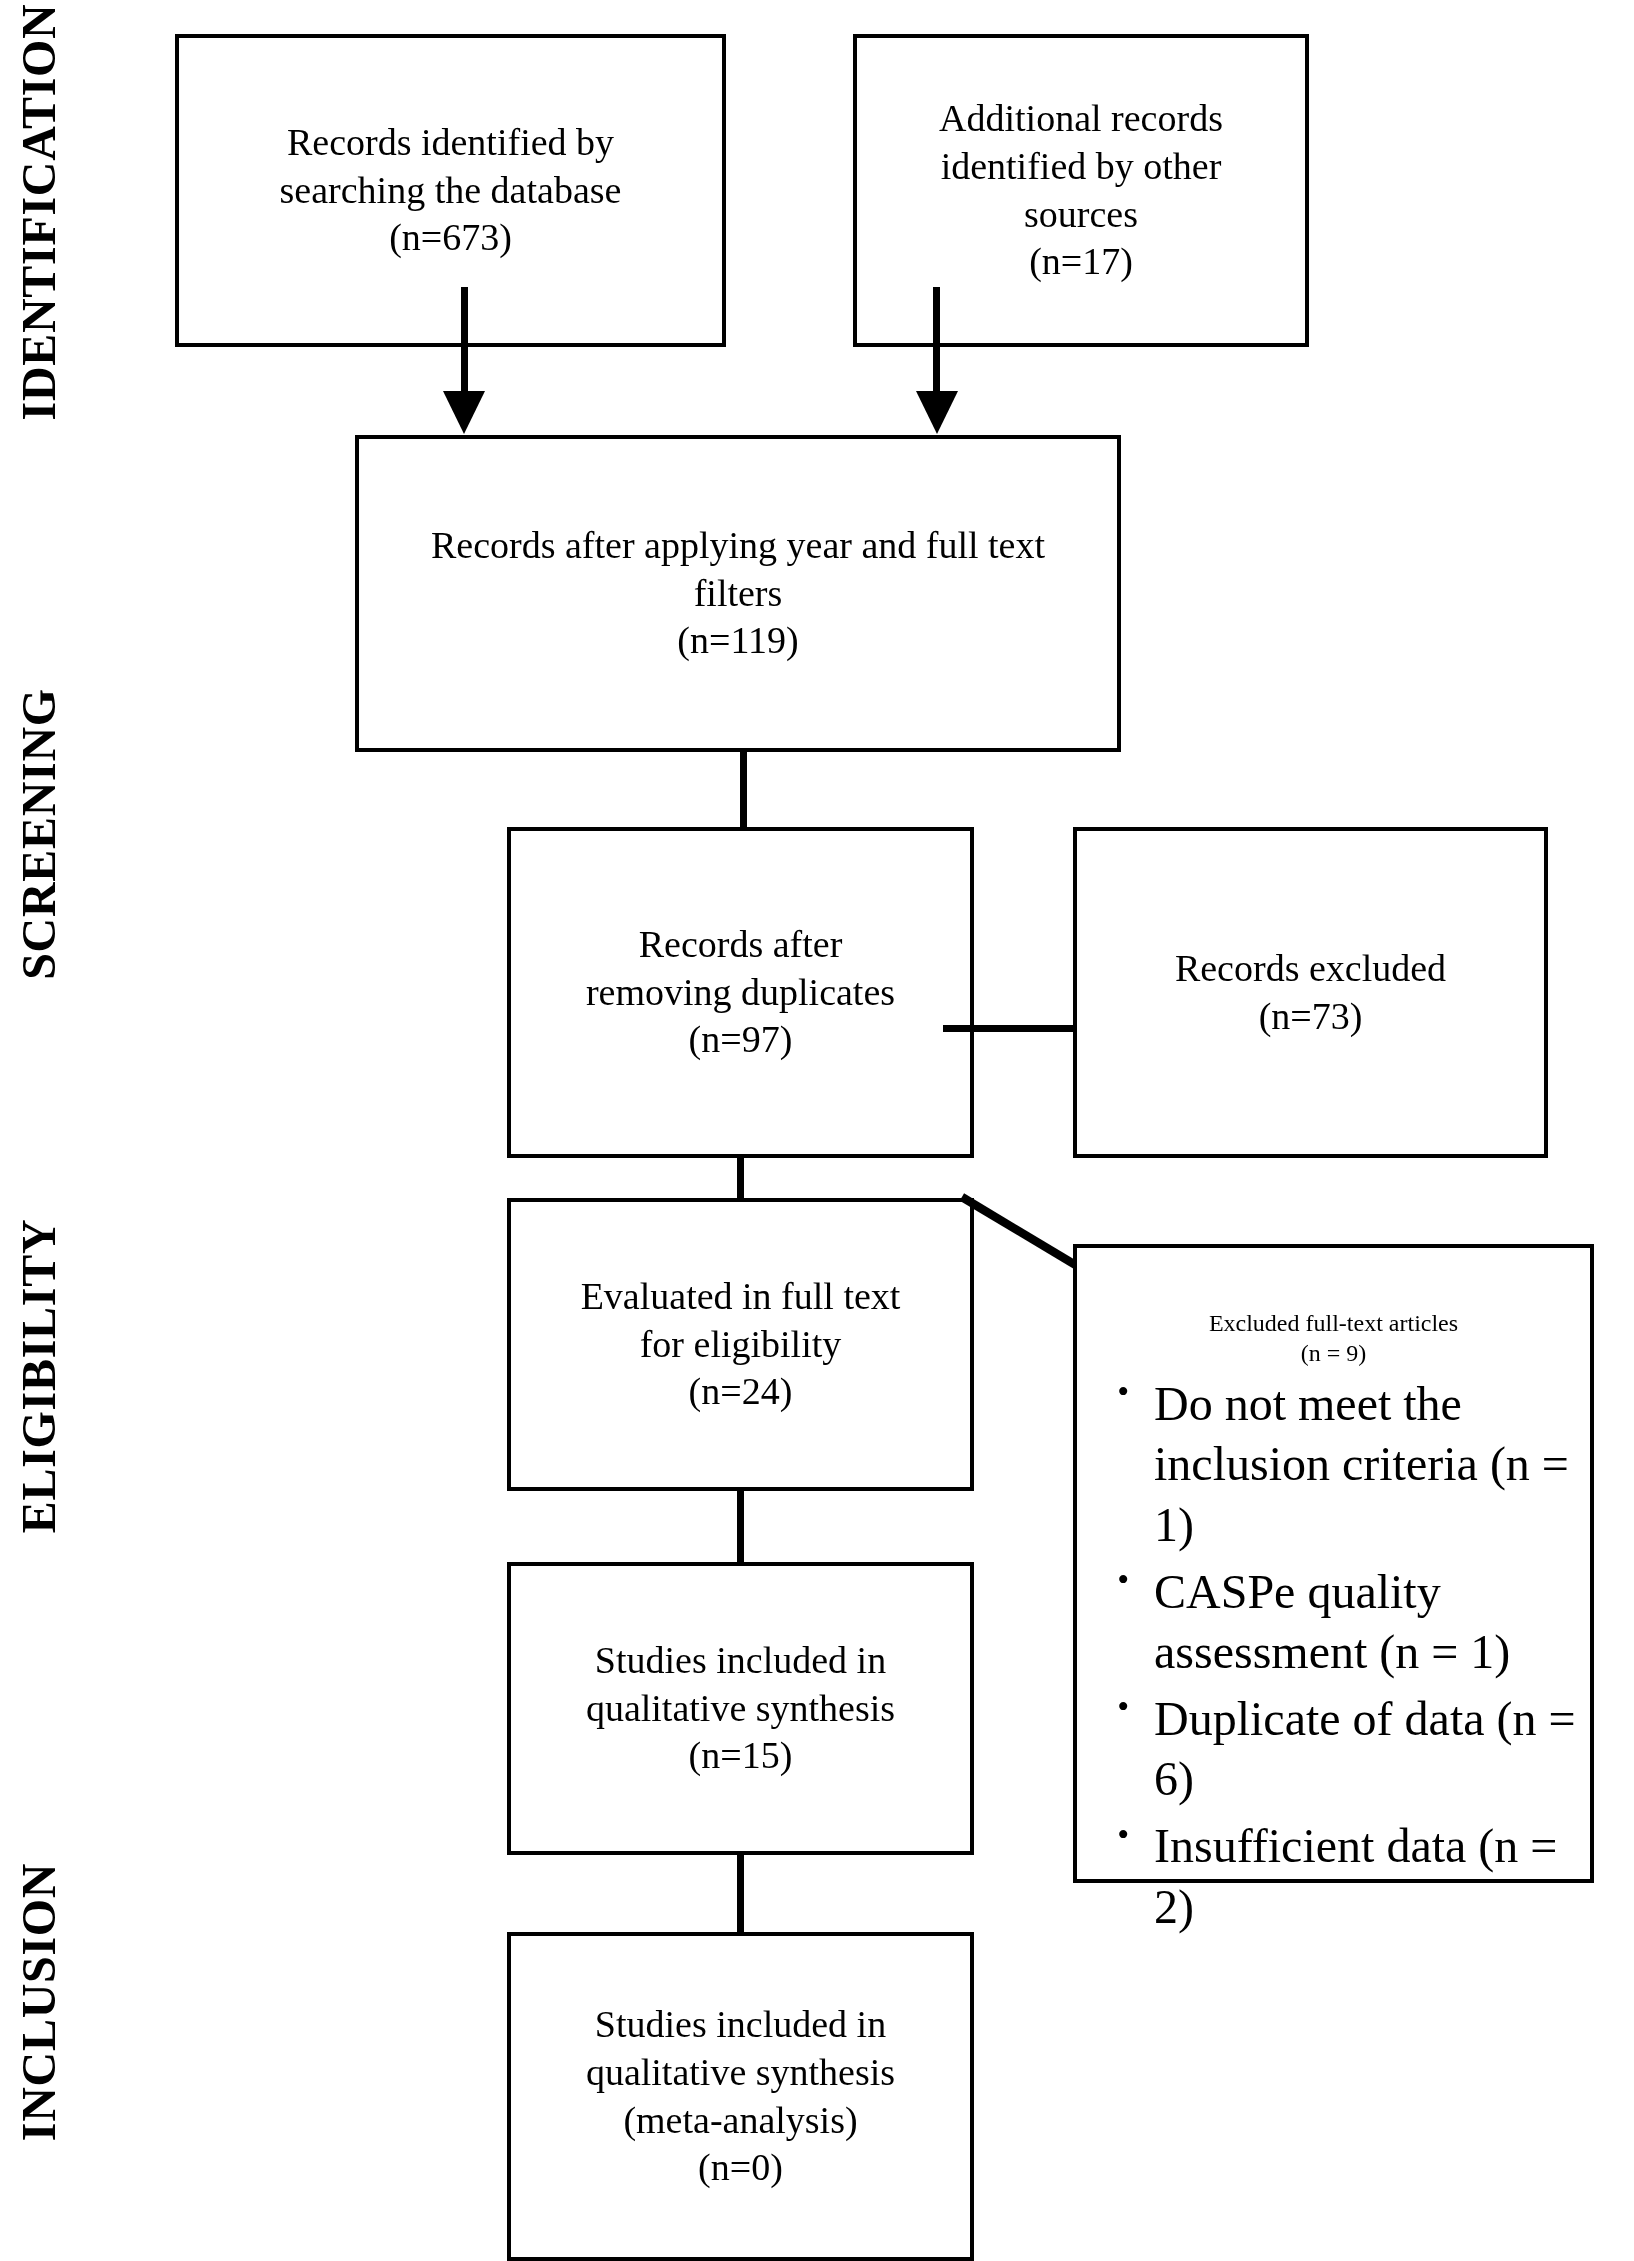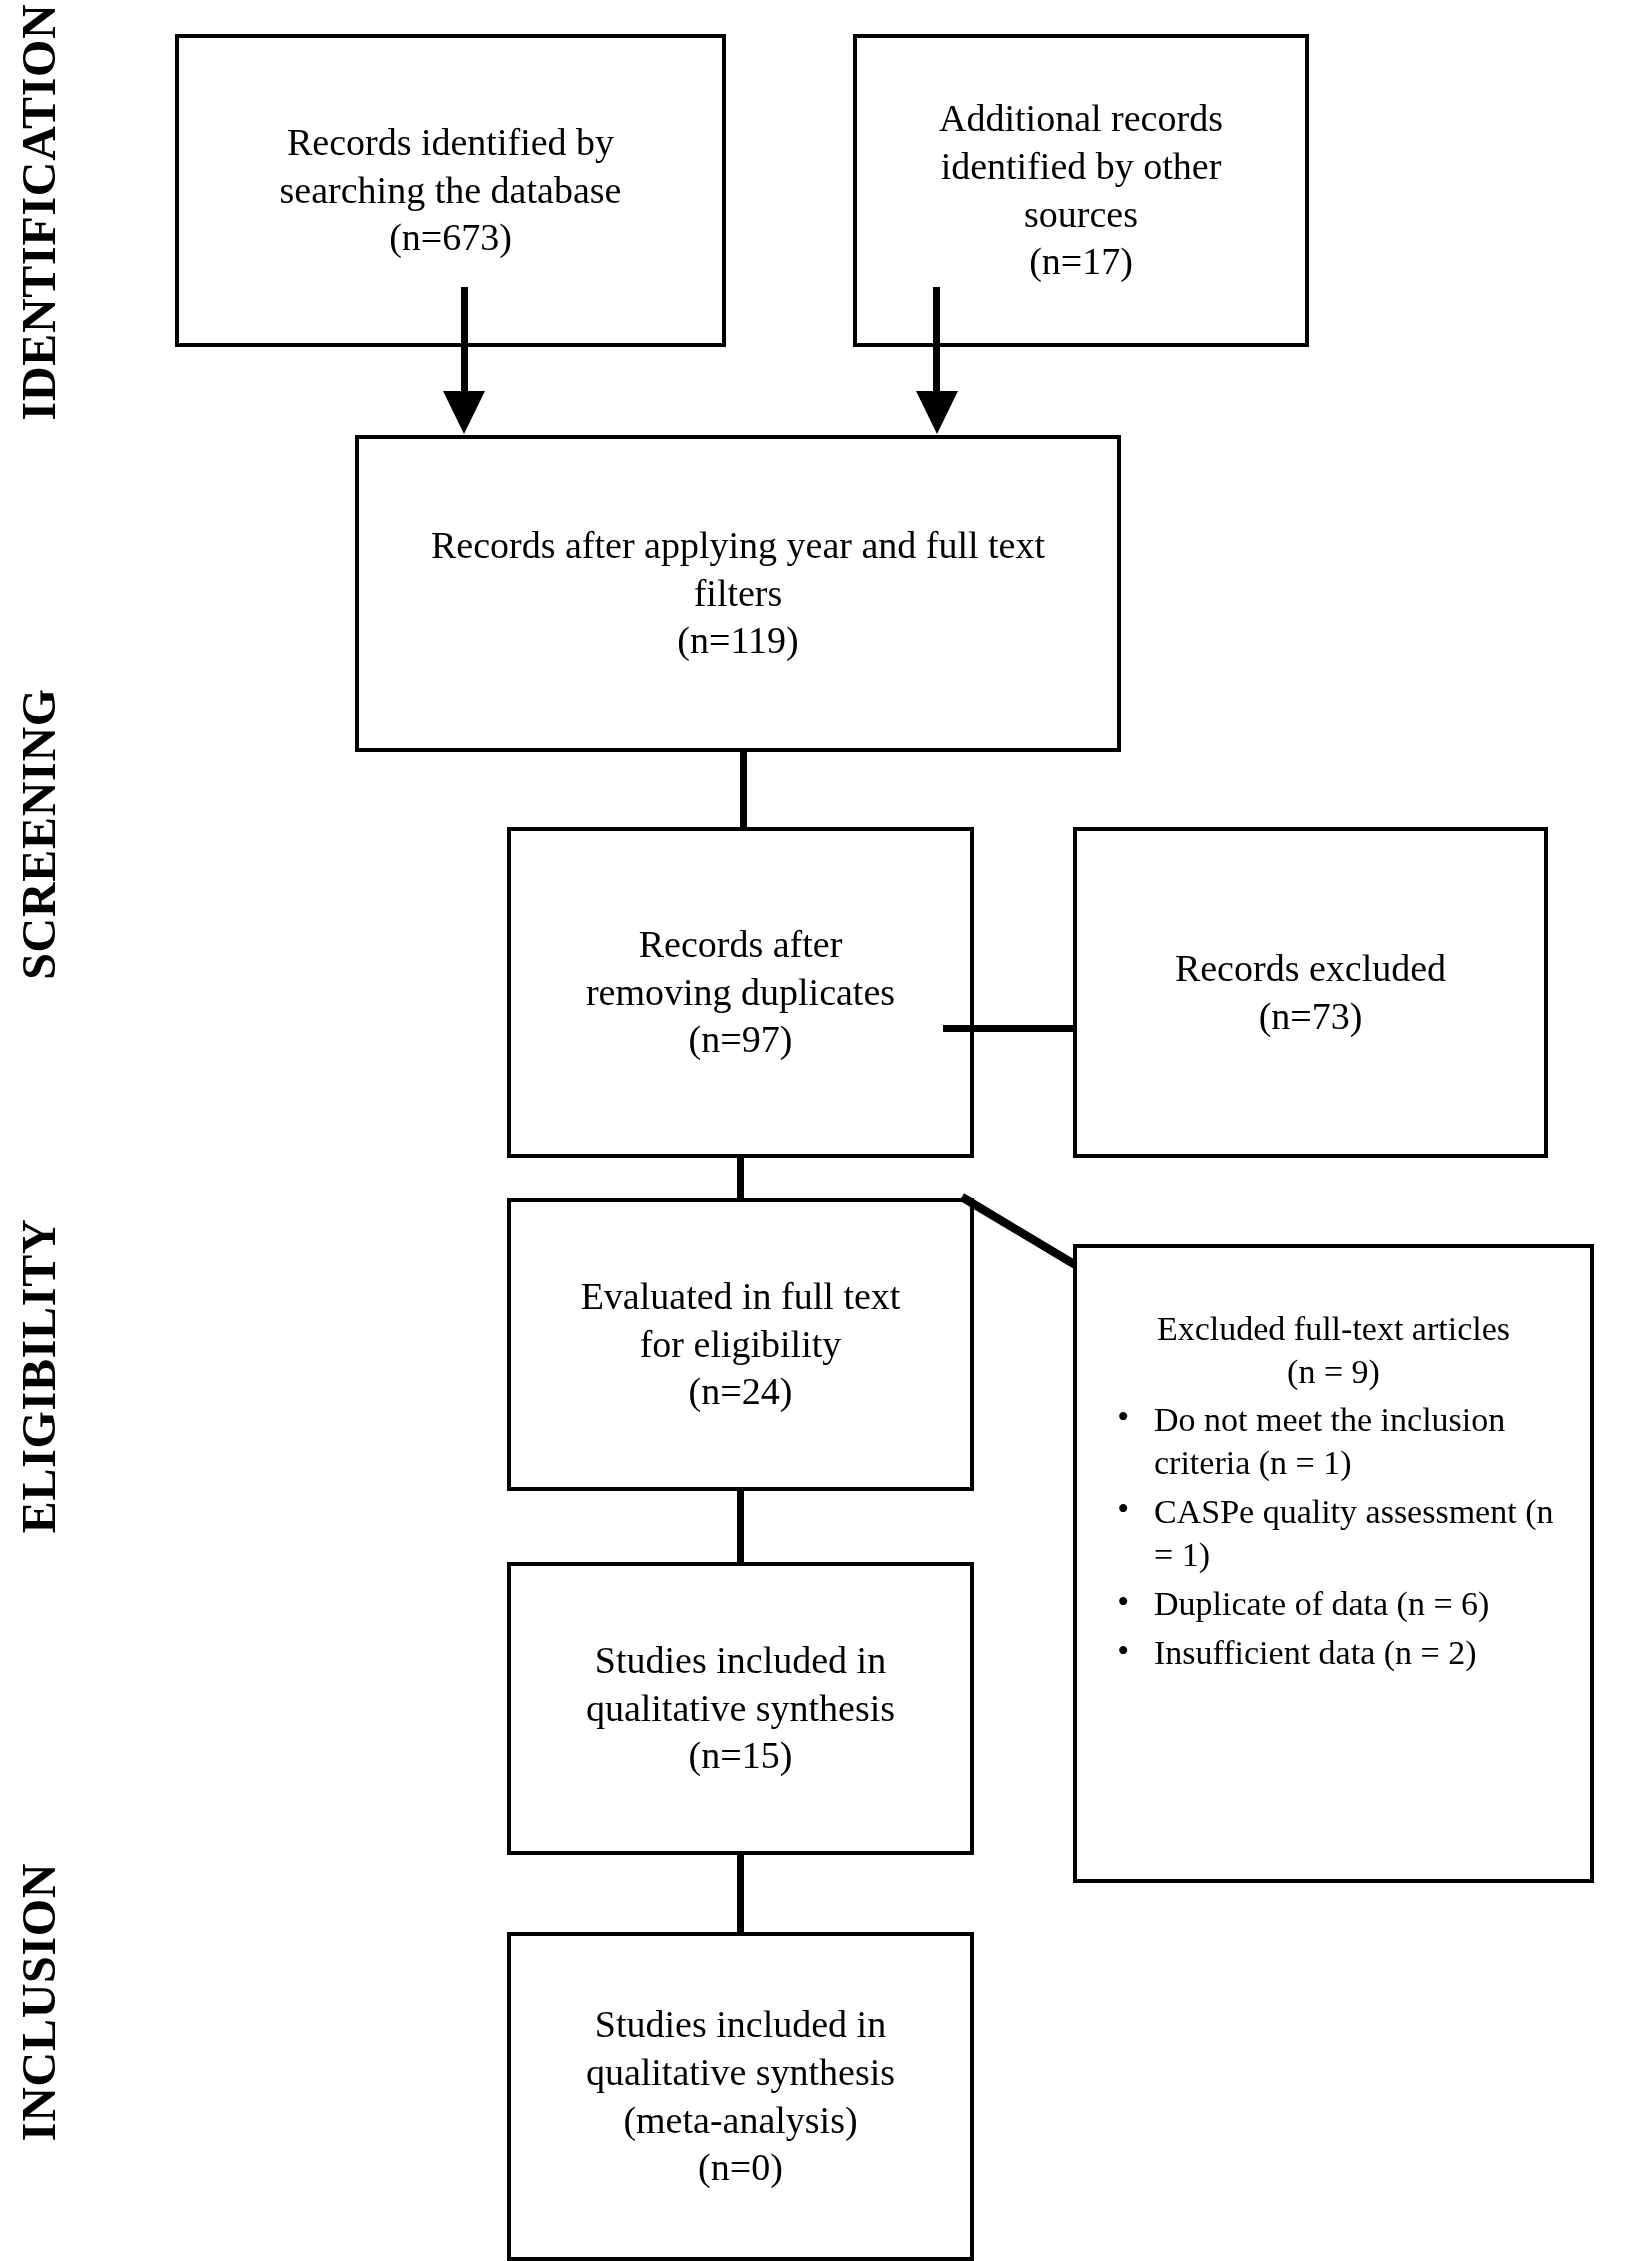--- a/index.html
+++ b/index.html
@@ -57,34 +57,34 @@
     white-space: pre-line;
   }
 
   
   .box.box-excluded {
     display: block;
     padding: 0;
   }
   .excluded-head {
     text-align: center;
-    font-size: 34px;
+    font-size: 24px;
     line-height: 1.26;
     white-space: pre-line;
     margin-top: 60px;
     padding: 0 11.7px;
   }
   .excluded-list {
     list-style: none;
     margin: 5.2px 0 0 0;
     padding: 0 11.7px 0 35px;
   }
   .excluded-list li {
     position: relative;
-    font-size: 34px;
+    font-size: 48px;
     line-height: 1.26;
     margin: 3.9px 0 6.5px 0;
     padding-left: 42px;
     text-align: left;
   }
   .excluded-list li::before {
     content: "\2022";
     position: absolute;
     left: 5.2px;
     top: -2.6px;

